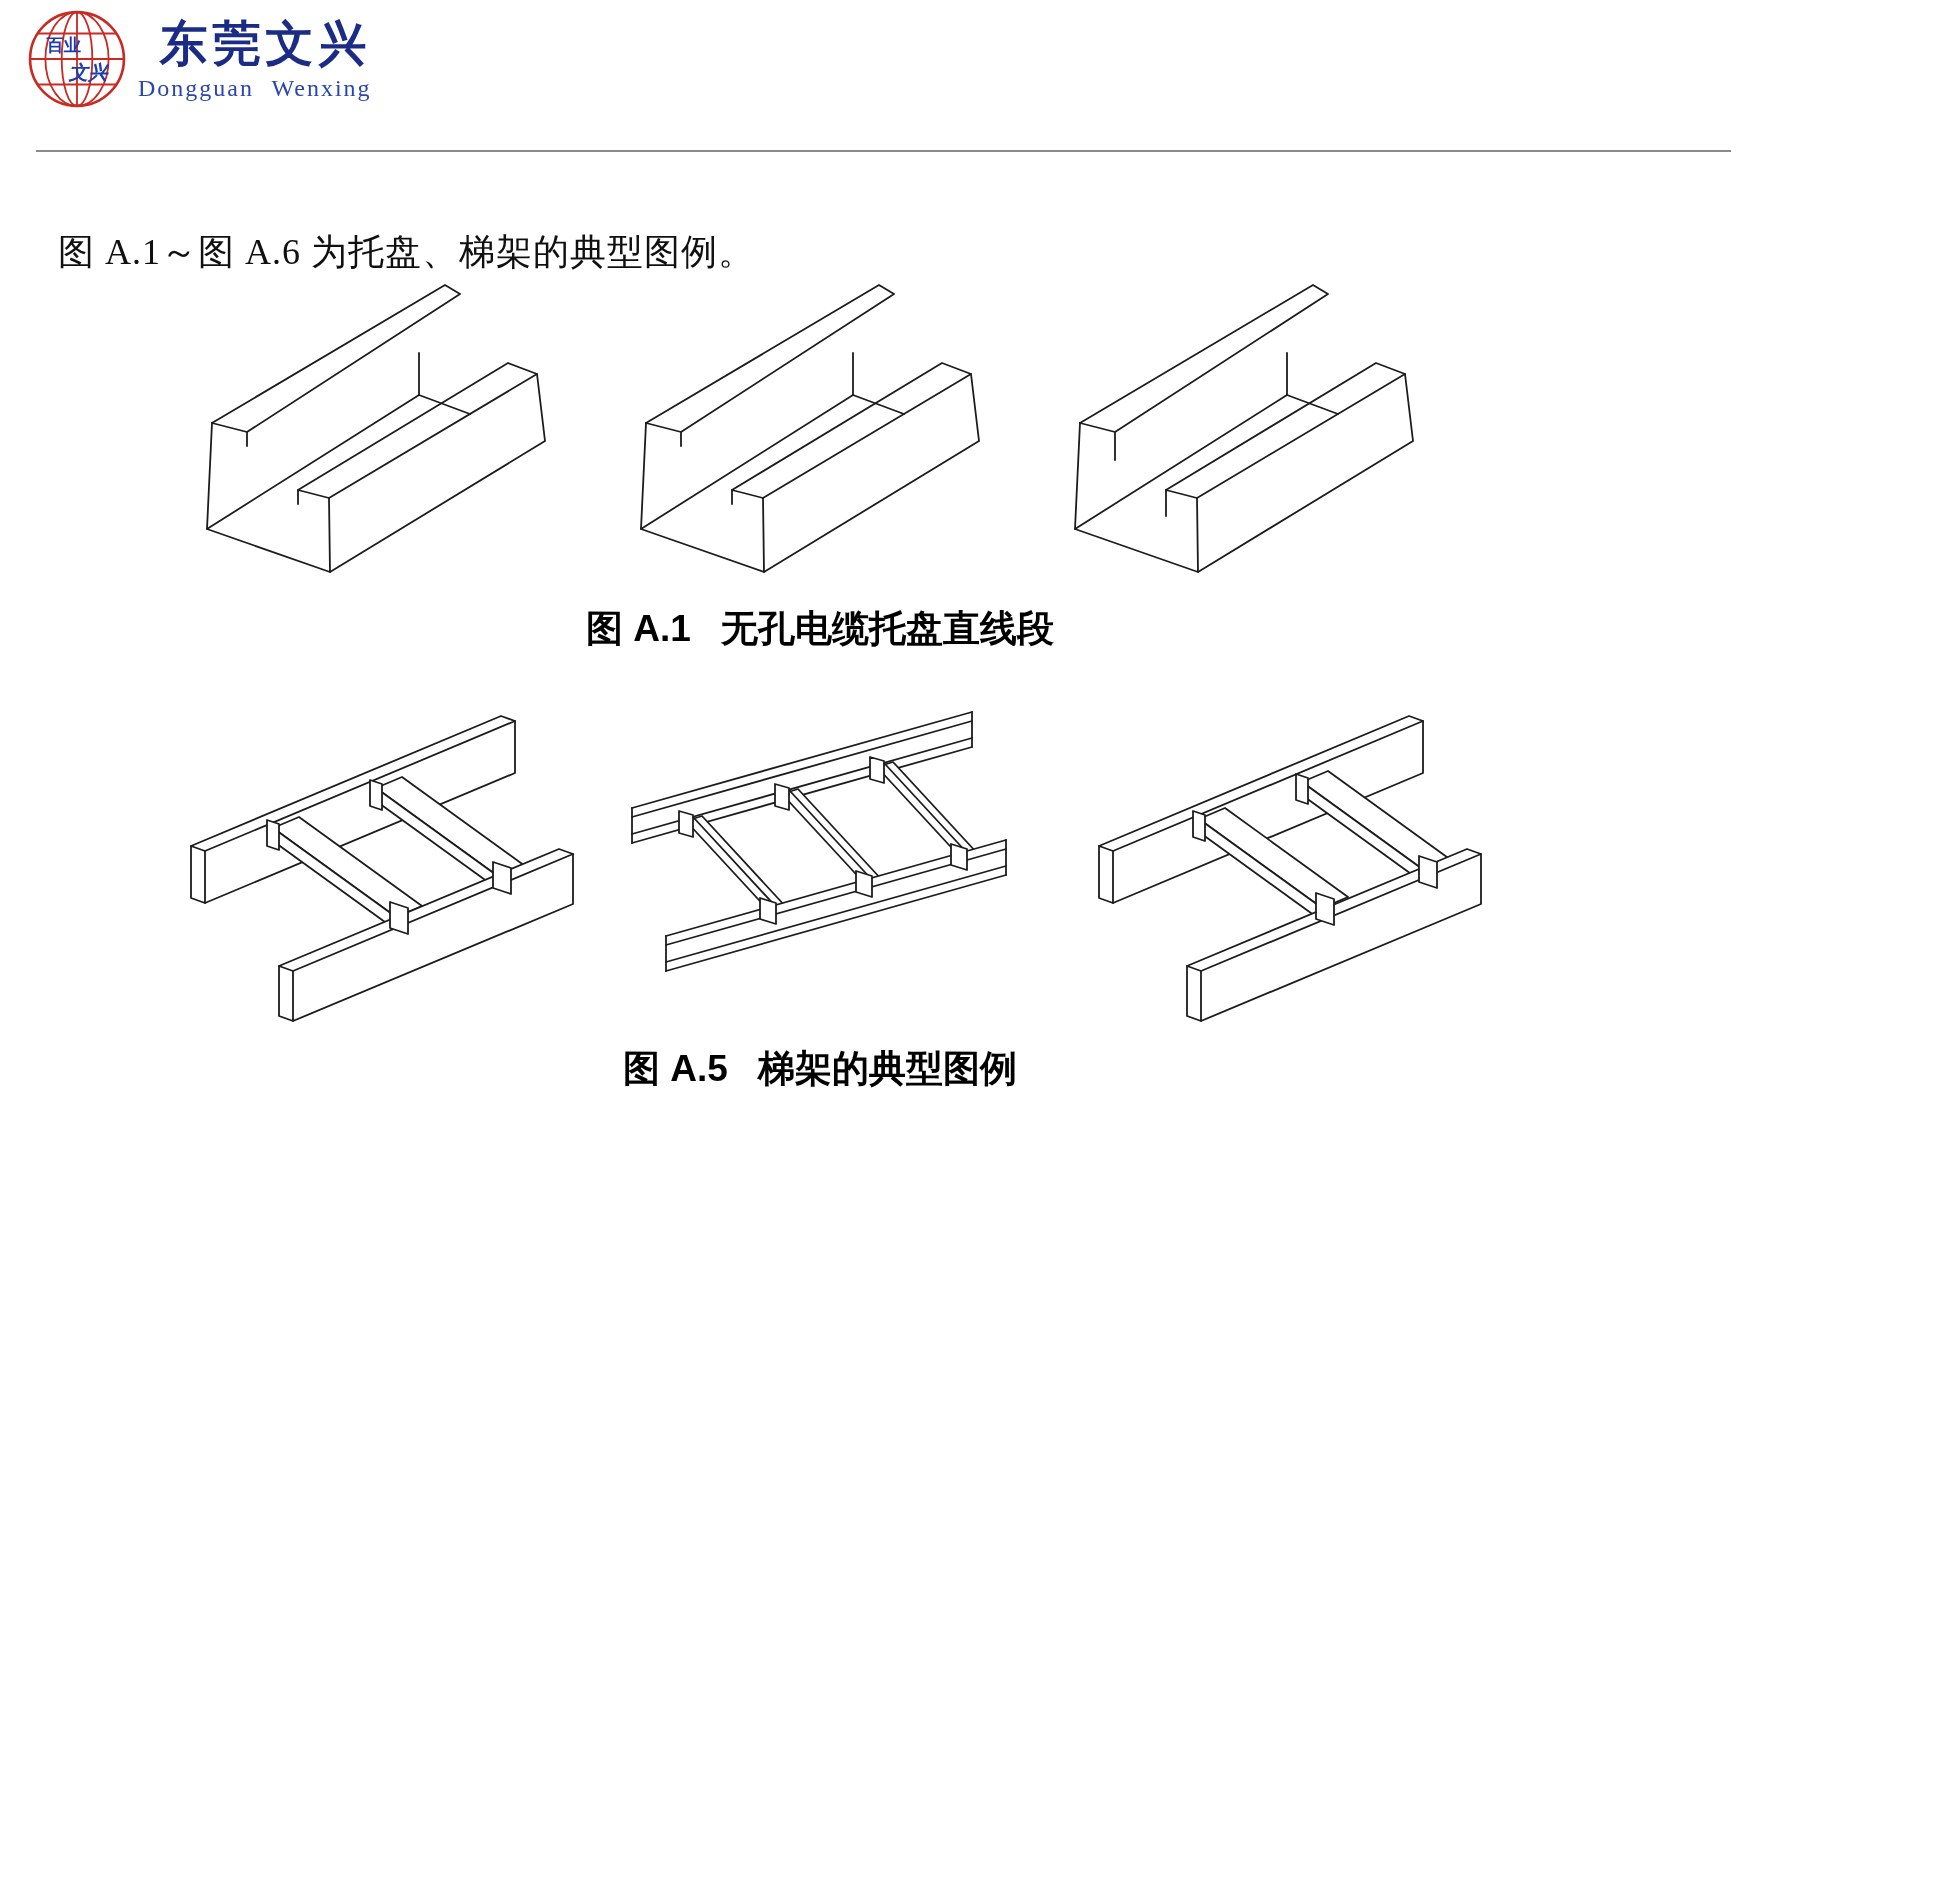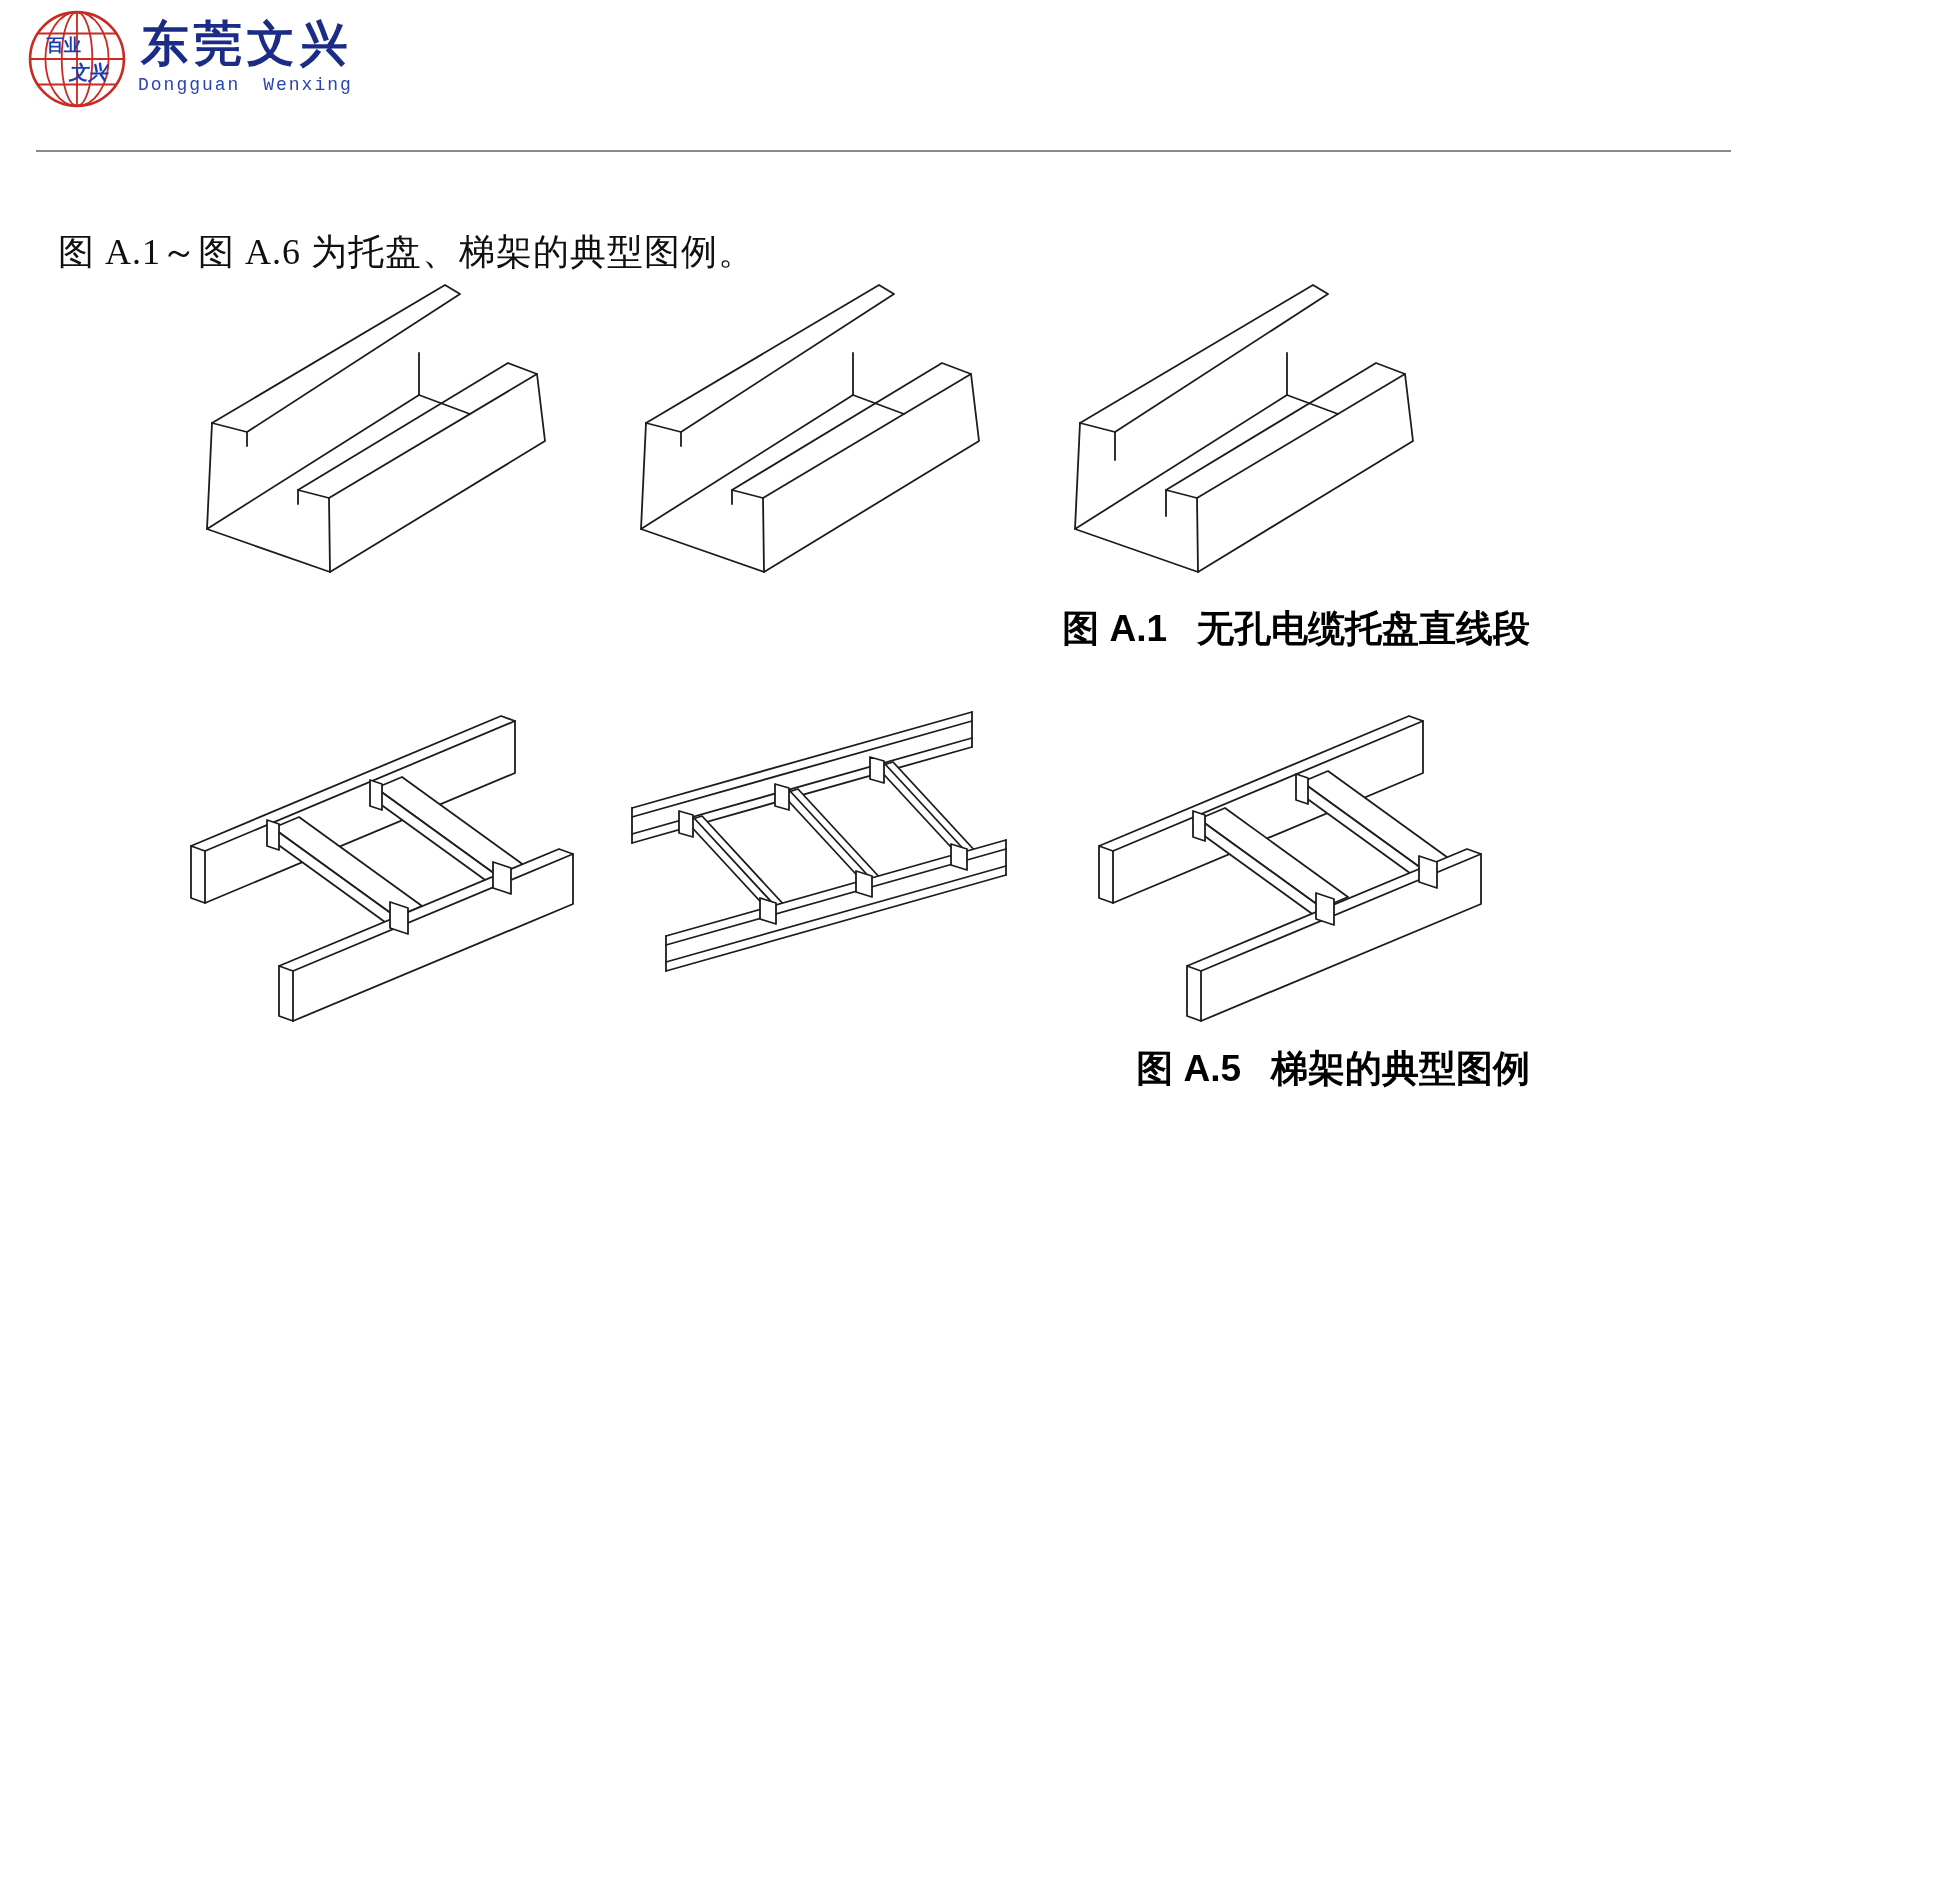--- a/index.html
+++ b/index.html
@@ -9,36 +9,36 @@
   
   .logo{position:absolute;left:26px;top:8px;display:flex;align-items:flex-start;}
   .globe{width:102px;height:102px;flex:0 0 auto;}
   .g-red{fill:none;stroke:#c92b23;stroke-width:2.6;}
   .g-red-thin{fill:none;stroke:#c92b23;stroke-width:1.8;}
   .g-txt{fill:#1d3cae;font-size:17px;font-weight:bold;font-family:"Liberation Serif",serif;}
   .g-it{font-style:italic;font-size:19px;}
   .brand{margin-left:10px;padding-top:10px;text-align:right;}
   .brand-cn{display:block;font-size:48px;font-weight:700;color:#1b2c86;letter-spacing:5px;
             font-family:"Liberation Serif",serif;line-height:1.1;}
-  .brand-en{display:block;margin-top:4px;font-size:18px;color:#2a44b0;letter-spacing:2px;
-            word-spacing:10px;font-family:Liberation Mono, monospace;}
+  .brand-en{display:block;margin-top:4px;font-size:24px;color:#2a44b0;letter-spacing:2px;
+            word-spacing:10px;font-family:Liberation Serif, serif;}
 
   
   .divider{position:absolute;left:36px;top:150px;width:1872px;border-top:2px solid #8a8a8a;}
 
   
   .intro{position:absolute;left:58px;top:192px;font-size:36px;letter-spacing:1px;
          font-family:"Liberation Serif",serif;color:#101010;}
 
   
   .figures{position:absolute;left:110px;top:268px;width:1420px;}
   .figure{margin-bottom:34px;}
   .drawings{display:flex;justify-content:center;align-items:flex-end;gap:34px;}
   .drawing{display:block;}
-  .caption{text-align:right;font-size:37px;font-weight:700;margin-top:16px;color:#000;}
+  .caption{text-align:center;font-size:37px;font-weight:700;margin-top:16px;color:#000;}
   .fig-label{margin-right:30px;}
 
   
   .ln{fill:none;stroke:#1c1c1c;stroke-width:1.8;stroke-linecap:round;stroke-linejoin:round;}
   .face{fill:#ffffff;stroke:#1c1c1c;stroke-width:1.8;stroke-linejoin:round;}
   .band{fill:#ffffff;stroke:none;}
   .slot{fill:#ffffff;stroke:#1c1c1c;stroke-width:1.6;}
 </style>
 </head>
 <body>

